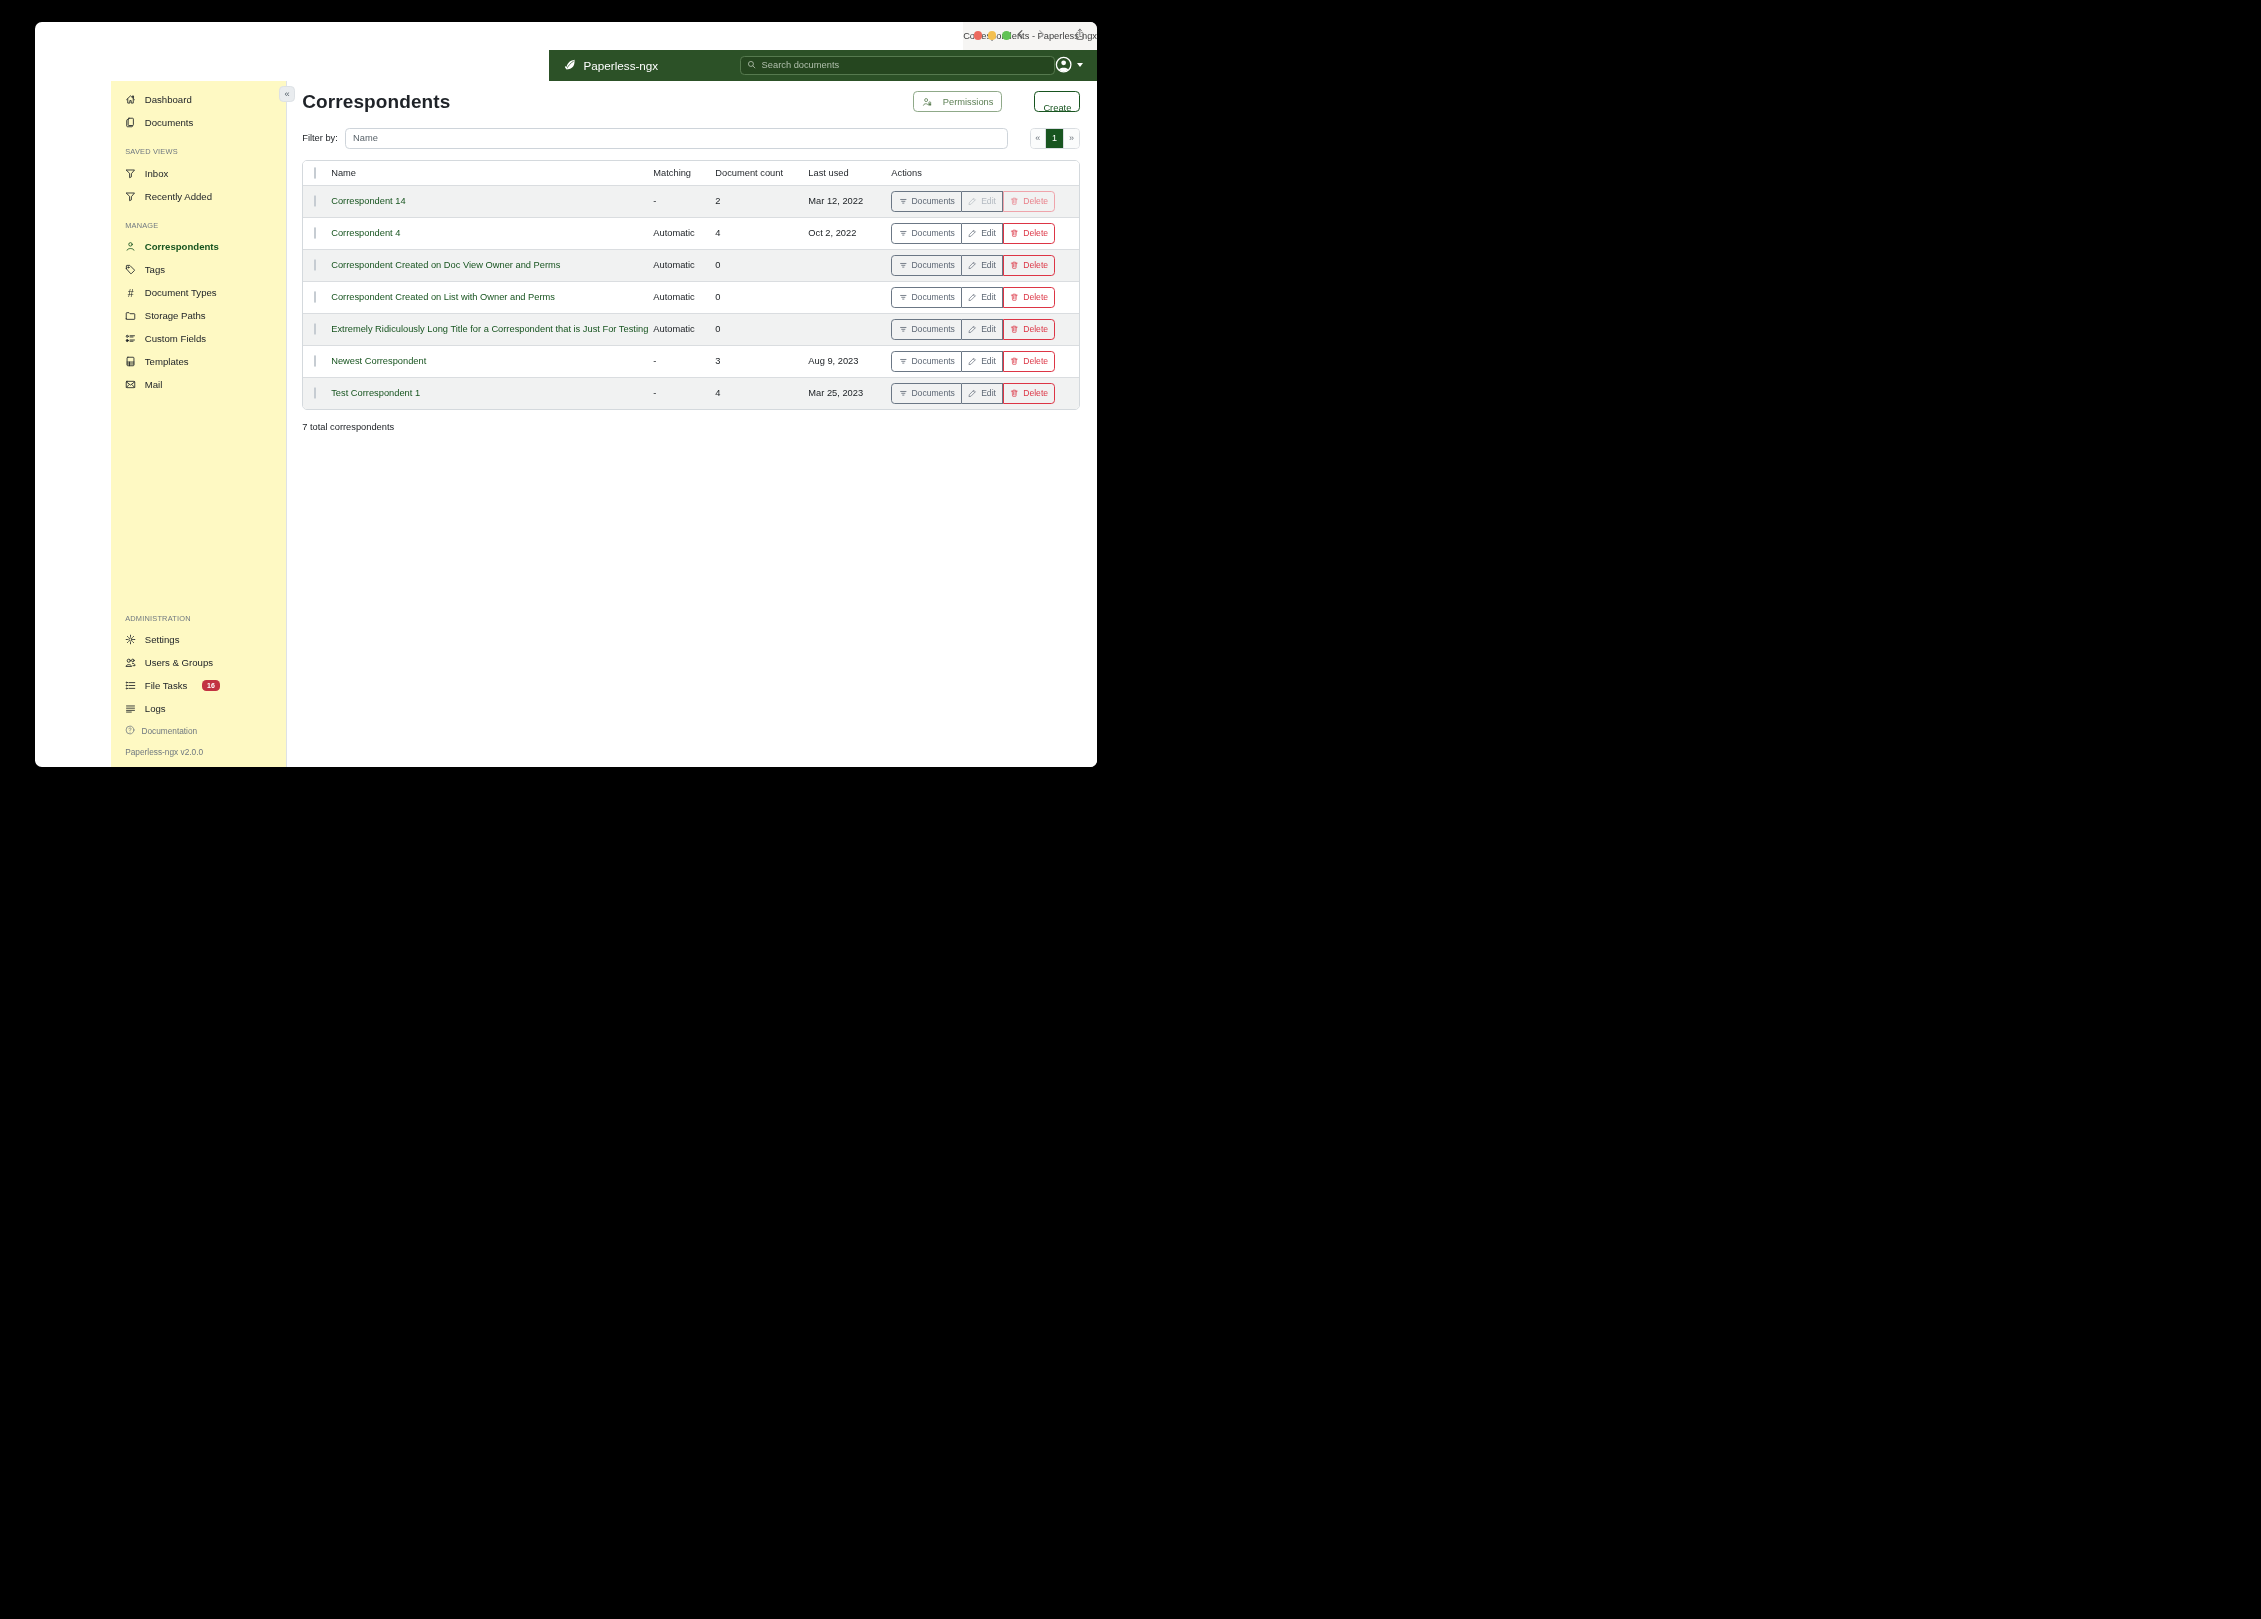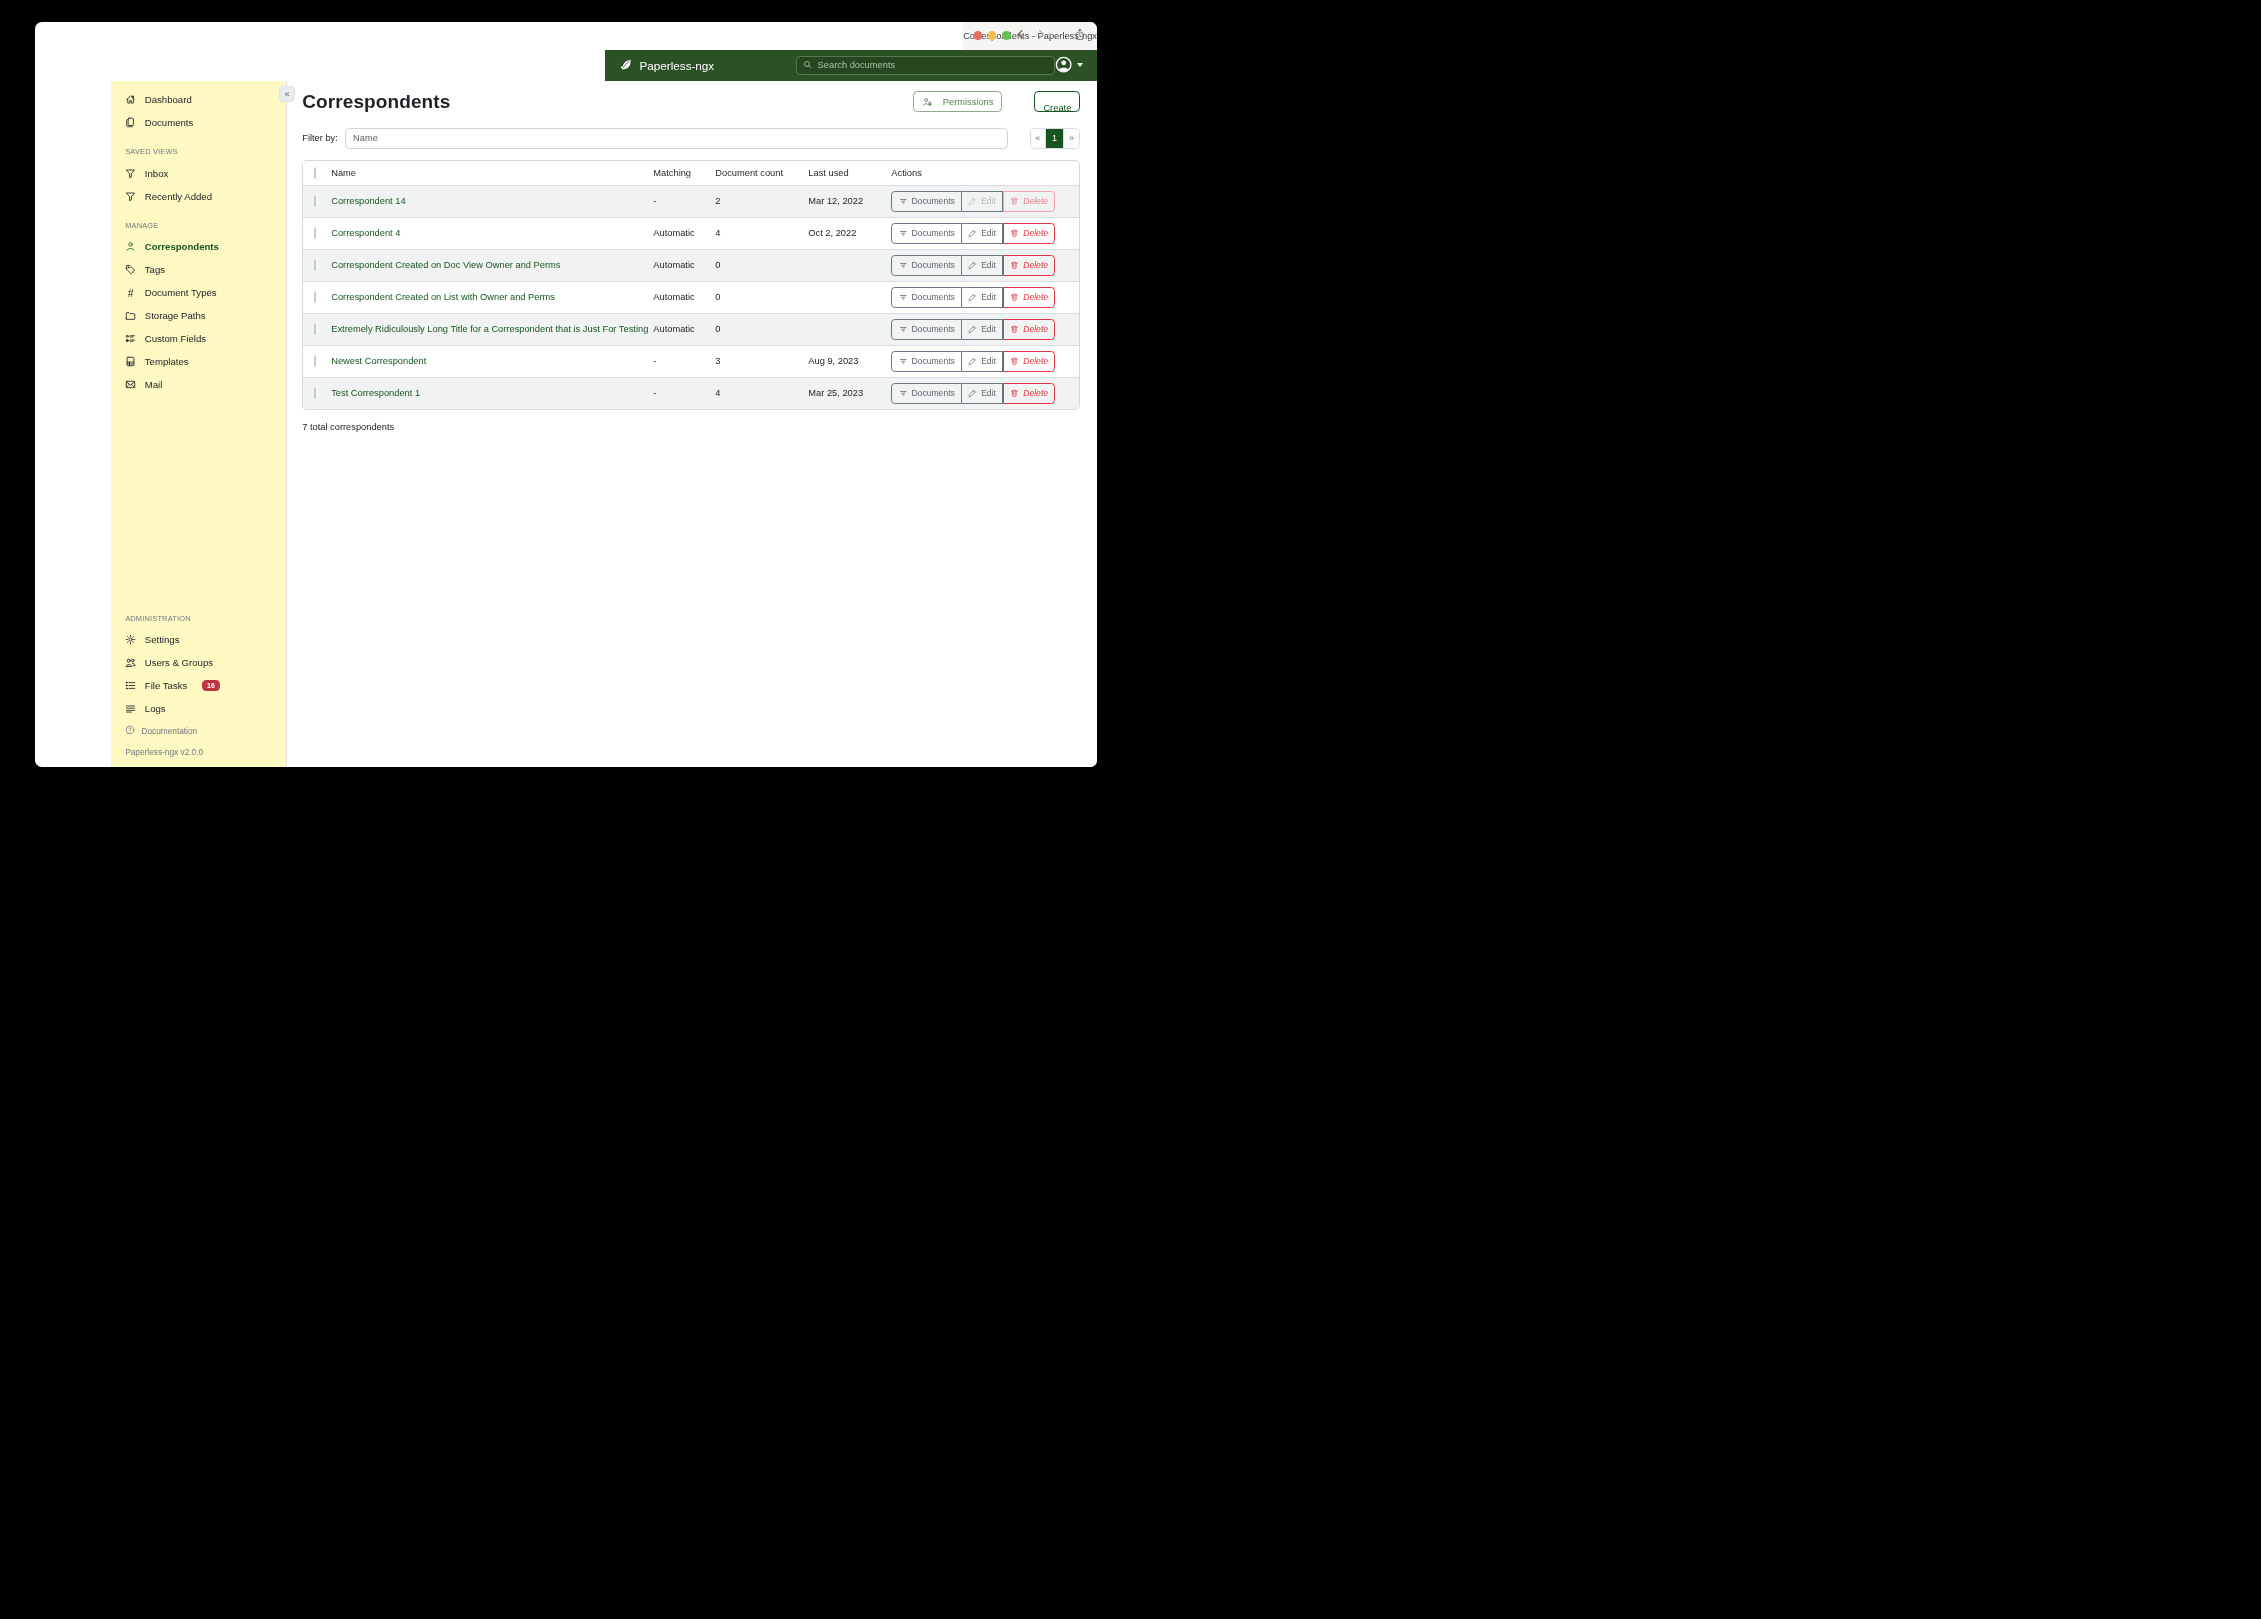--- a/index.html
+++ b/index.html
@@ -19,21 +19,21 @@
   .navbtns svg { width:10.5px; height:10.5px; }
   .win-title { width:100%; text-align:center; font-size:9.3px; color:#3d3d3d; }
   .share { position:absolute; right:11px; color:#6e6e6e; }
   .share svg { width:11.7px; height:13px; }
 
   
   .navbar { flex:0 0 31px; background:#2c5127; display:flex; align-items:center; }
   .brand { width:176px; flex:0 0 176px; display:flex; align-items:center; gap:6.8px; padding-left:13.6px;
            color:#fff; font-size:11.7px; }
   .brand svg { width:14px; height:14px; }
-  .searchbox { margin-left:15px; width:259px; height:19px; background:#25461f; border:0.6px solid #567a4f;
+  .searchbox { margin-left:15px; width:315px; height:19px; background:#25461f; border:0.6px solid #567a4f;
                border-radius:4.3px; display:flex; align-items:center; padding:0 6.2px; gap:5px; }
   .searchbox svg { width:9.3px; height:9.3px; flex:0 0 9.3px; color:#b6c4b2; }
   .searchbox input { background:transparent; border:none; outline:none; color:#dfe7dc; font-size:9.3px; width:100%;
                      font-family:"Liberation Sans", sans-serif; }
   .searchbox input::placeholder { color:#b0bfac; opacity:1; }
   .user { margin-left:auto; margin-right:13.6px; display:flex; align-items:center; gap:5px; }
   .user svg { width:17.3px; height:17.3px; }
   .caret-down { width:0; height:0; border-left:3.7px solid transparent; border-right:3.7px solid transparent;
                 border-top:4.3px solid #fff; }
 
@@ -94,21 +94,21 @@
   .cell { font-size:9.3px; color:#212529; padding-right:5px; }
   .checkbox { width:10px; height:10px; border:0.6px solid #c6ccd2; border-radius:2.5px; background:#fff;
               margin-left:10.5px; cursor:pointer; }
   .name-link { color:#17541f; cursor:pointer; }
   .actions { display:flex; }
   .btn-sm { display:inline-flex; align-items:center; gap:4.3px; font-size:8.6px; height:20.4px; padding:0 6.2px;
             background:transparent; cursor:pointer; font-family:"Liberation Sans", sans-serif; }
   .btn-sm svg { width:8.6px; height:8.6px; }
   .btn-docs { border:0.6px solid #6b7785; border-radius:3.7px 0 0 3.7px; color:#5d6774; }
   .btn-edit { border:0.6px solid #6b7785; border-left:none; color:#5d6774; }
-  .btn-del  { border:0.6px solid #dc3545; border-radius:0 3.7px 3.7px 0; color:#dc3545;font-style:italic; }
+  .btn-del  { border:0.6px solid #dc3545; border-radius:0 3.7px 3.7px 0; color:#dc3545; }
   .btn-edit.disabled { color:#b3bac1; }
   .btn-del.disabled { border-color:#efa4ab; color:#e9808a; }
 
   .summary { margin-top:12.3px; font-size:9.3px; color:#212529; }
 </style>
 </head>
 <body>
 
 <div class="window">
 

